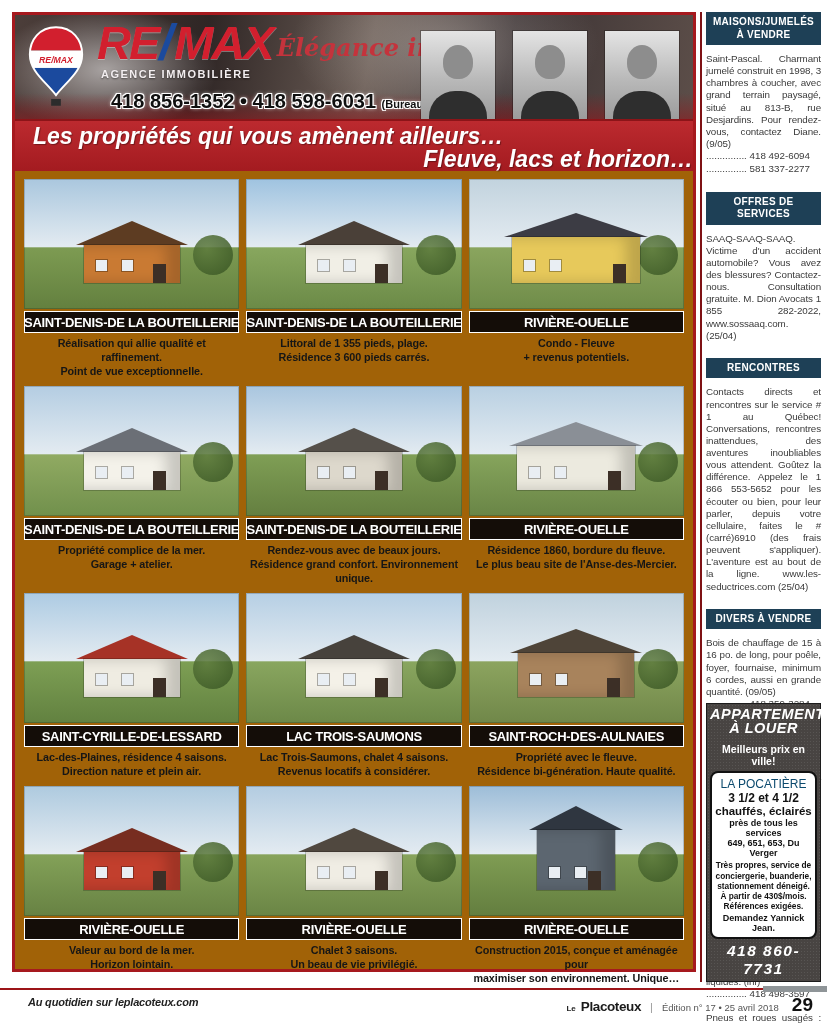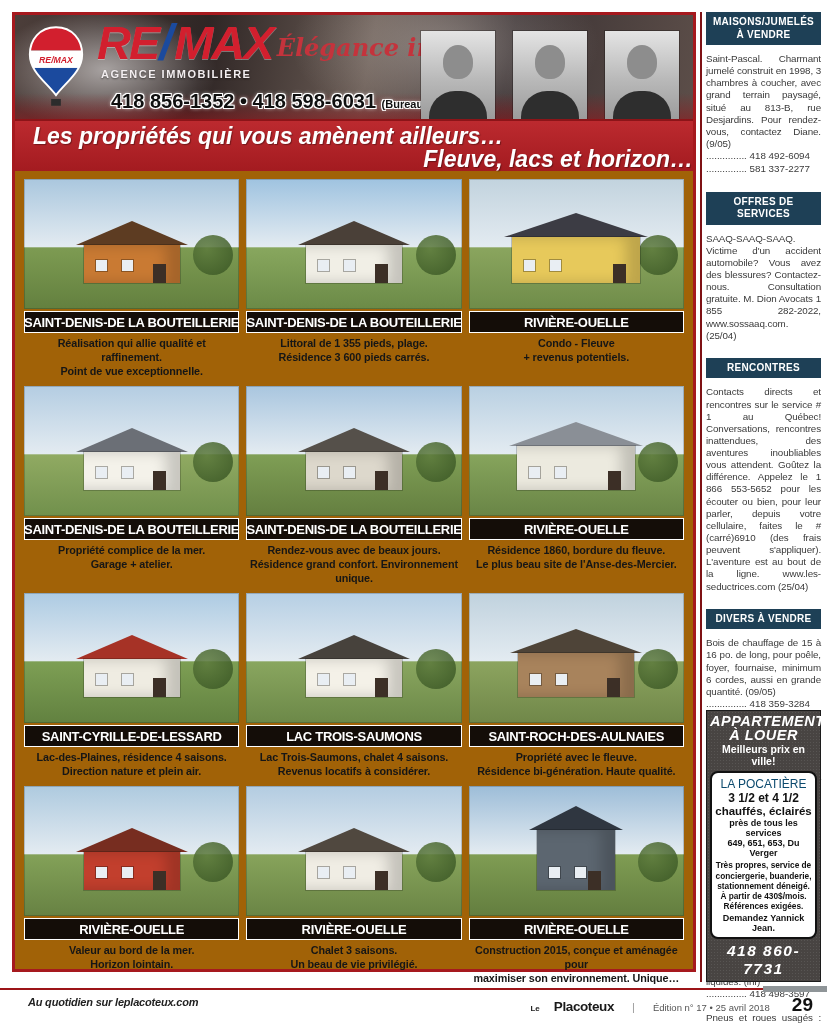--- a/index.html
+++ b/index.html
@@ -105,38 +105,38 @@
   .ad-text { font-size:9.8px; color:#3a3a3a; line-height:1.24; text-align:justify; letter-spacing:-0.1px; }
   .ad-phone { font-size:9.8px; color:#3a3a3a; line-height:1.3; white-space:nowrap; overflow:hidden; }
 
   
   .apartments { position:absolute; left:0; bottom:0; width:115px; background:#4e4a48;
       border:1px solid #1c1c1c; padding:4px 3px 3px;
       background-image:radial-gradient(rgba(255,255,255,.06) 1px, rgba(0,0,0,.08) 1px);
       background-size:3px 3px; }
   .apt-title { text-align:center; color:#fff; font-weight:800; font-style:italic;
       font-size:14.5px; line-height:.95; letter-spacing:.5px; }
-  .apt-sub { text-align:center; color:#fff; font-weight:800; font-size:10.5px; margin:1px 0 4px; }
+  .apt-sub { text-align:center; color:#fff; font-weight:800; font-size:10.5px; margin:8px 0 4px; }
   .apt-card { background:#fff; border:2px solid #111; border-radius:8px; padding:4px 2px; text-align:center; }
   .apt-place { font-size:12px; font-weight:400; color:#0c4a6e; }
   .apt-units { font-size:12px; font-weight:800; color:#111; }
   .apt-f1 { font-size:11.5px; font-weight:800; color:#111; }
   .apt-f2 { font-size:9px; font-weight:800; color:#111; margin-top:1px; }
   .apt-f3 { font-size:9px; font-weight:800; color:#111; }
   .apt-body { font-size:8.3px; font-weight:700; color:#111; line-height:1.22; margin-top:2px; }
   .apt-contact { font-size:9px; font-weight:800; color:#111; margin-top:2px; }
   .apt-phone { text-align:center; color:#fff; font-weight:800; font-style:italic;
       font-size:15.5px; letter-spacing:1.5px; margin-top:3px; }
 
   
   .footer-rule { position:absolute; left:0; top:988px; width:763px; height:2px; background:#9c1418; }
   .footer-grey { position:absolute; left:763px; top:986px; width:64px; height:6px; background:#8f9598; }
   .footer-left { position:absolute; left:28px; top:996px; font-size:11px; font-weight:700;
       font-style:italic; color:#222; letter-spacing:-0.2px; }
-  .footer-right { position:absolute; right:14px; top:994px; display:flex; align-items:baseline; gap:18px; }
+  .footer-right { position:absolute; right:14px; top:994px; display:flex; align-items:baseline; gap:9px; }
   .fr-le { font-size:8px; font-weight:700; color:#222; }
   .fr-brand { font-size:13.5px; font-weight:800; color:#1a1a1a; letter-spacing:-0.4px; margin-left:-4px; }
   .fr-sep { color:#999; font-size:11px; }
   .fr-edition { font-size:9.5px; color:#555; }
   .fr-page { font-size:19px; font-weight:800; color:#111; margin-left:4px; }
 </style>
 </head>
 <body>
 
 <div class="page">

